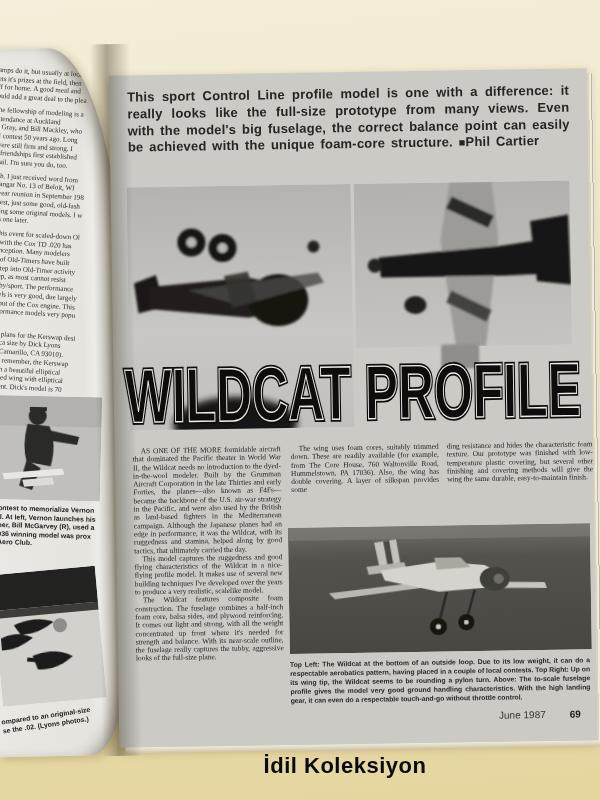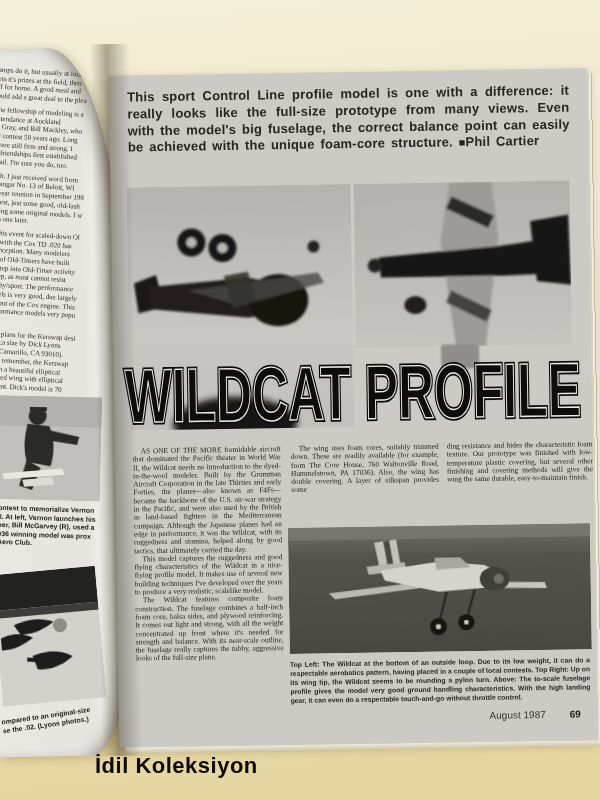--- a/index.html
+++ b/index.html
@@ -57,21 +57,21 @@
     font-size:7.4px;line-height:8.3px;text-align:justify;color:#1f1d1a;}
   .col p{margin:0;text-indent:8px;}
   .c1{left:18px;} .c2{left:176px;} .c3{left:332px;width:146px;}
   .c3 p{text-indent:0;}
   .photoB{position:absolute;left:172px;top:455px;width:302px;height:126px;}
   .caption{position:absolute;left:172px;top:587px;width:300px;
     font-weight:bold;font-size:6.8px;line-height:9px;text-align:justify;color:#282724;}
   .footer{position:absolute;right:16px;top:640px;font-size:10px;color:#36342f;}
   .footer .page-num{font-weight:bold;margin-left:24px;color:#1c1b18;}
   
-  .watermark{position:absolute;left:95px;top:753px;width:500px;z-index:0;
+  .watermark{position:absolute;left:95px;top:753px;width:500px;text-align:center;z-index:0;
     font-weight:bold;font-size:22px;letter-spacing:.5px;color:#0b0a07;}
   svg{display:block;}
 </style>
 </head>
 <body>
 
 <div class="left-page">
   <div class="lp-text">
     <div class="lp-par">
         <div>Champs do it, but usually at local</div>
@@ -283,17 +283,17 @@
           <circle cx="149" cy="101" r="2.5" fill="#c9c8c1"></circle>
         <circle cx="177" cy="97" r="8" fill="#13120f"></circle>
           <circle cx="177" cy="97" r="2.3" fill="#c9c8c1"></circle>
       </g>
     </svg>
   </div>
 
   <div class="caption">Top Left: The Wildcat at the bottom of an outside loop. Due to its low weight, it can do a respectable aerobatics pattern, having placed in a couple of local contests. Top Right: Up on its wing tip, the Wildcat seems to be rounding a pylon turn. Above: The to-scale fuselage profile gives the model very good ground handling characteristics. With the high landing gear, it can even do a respectable touch-and-go without throttle control.</div>
 
   <div class="footer">
-    <span>August 1987</span><span class="page-num">69</span>
+    <span>June 1987</span><span class="page-num">69</span>
   </div>
 </div>
 
 <div class="watermark">İdil Koleksiyon</div>
 
 </body></html>

